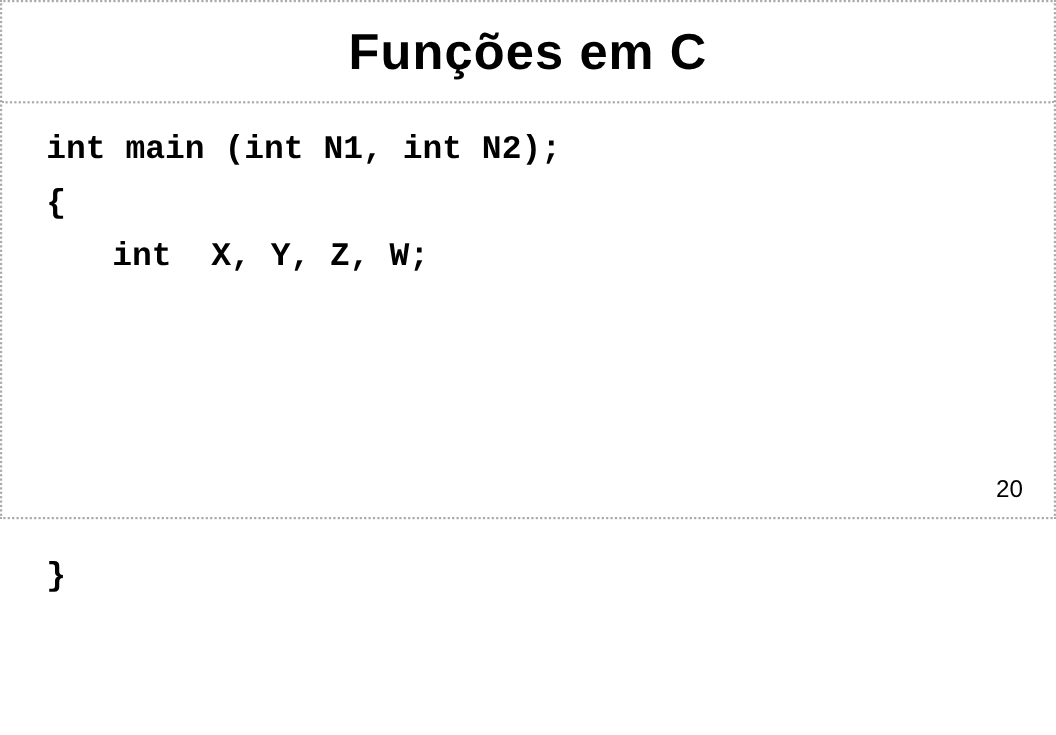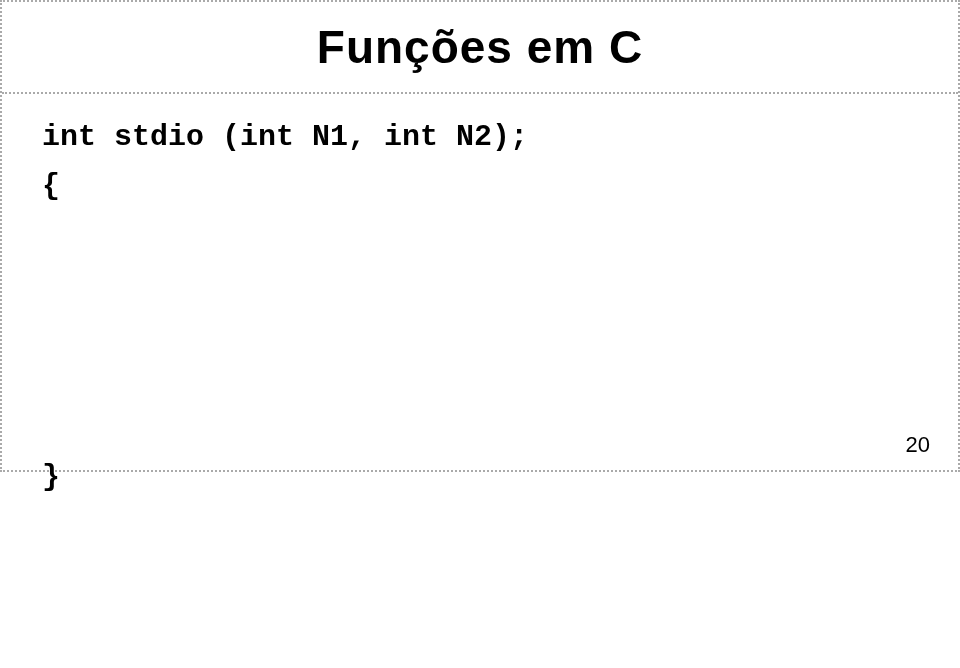--- a/index.html
+++ b/index.html
@@ -71,22 +71,23 @@
 </head>
 <body>
 
 <div class="slide-container">
 
   <div class="title-section">
     <span class="slide-title">Funções em C</span>
   </div>
 
   <div class="code-section">
-    <span class="code-line">int stdio (int N1, int N2);</span>
+    <span class="code-line">int main (int N1, int N2);</span>
     <span class="code-line">{</span>
+    <span class="code-line indent">int  X, Y, Z, W;</span>
     <span class="code-line">&nbsp;</span>
     <span class="code-line">&nbsp;</span>
     <span class="code-line">&nbsp;</span>
     <span class="code-line">&nbsp;</span>
     <span class="code-line">&nbsp;</span>
     <span class="code-line">}</span>
   </div>
 
   <span class="page-number">20</span>
 

